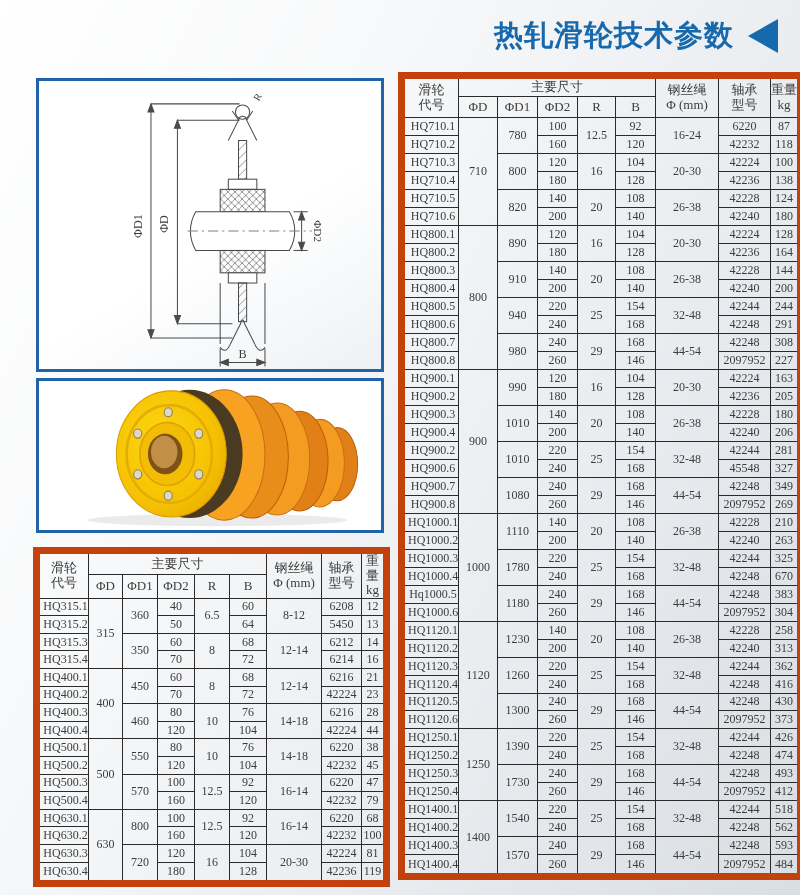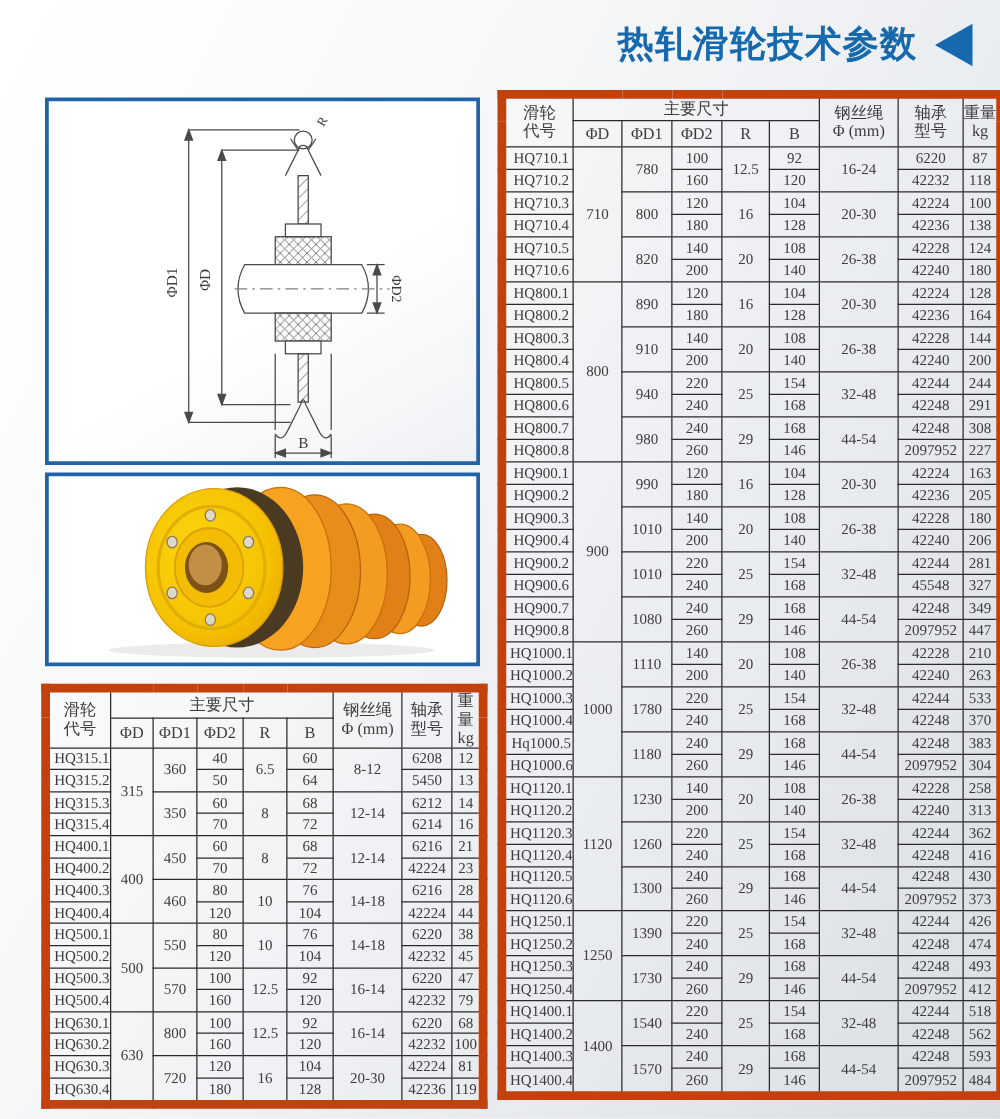--- a/index.html
+++ b/index.html
@@ -553,21 +553,21 @@
           <td>168</td>
           <td rowspan="2">44-54</td>
           <td>42248</td>
           <td>349</td>
         </tr>
         <tr>
           <td>HQ900.8</td>
           <td>260</td>
           <td>146</td>
           <td>2097952</td>
-          <td>447</td>
+          <td>269</td>
         </tr>
         <tr>
           <td>HQ1000.1</td>
           <td rowspan="6">1000</td>
           <td rowspan="2">1110</td>
           <td>140</td>
           <td rowspan="2">20</td>
           <td>108</td>
           <td rowspan="2">26-38</td>
           <td>42228</td>
@@ -581,28 +581,28 @@
           <td>263</td>
         </tr>
         <tr>
           <td>HQ1000.3</td>
           <td rowspan="2">1780</td>
           <td>220</td>
           <td rowspan="2">25</td>
           <td>154</td>
           <td rowspan="2">32-48</td>
           <td>42244</td>
-          <td>533</td>
+          <td>325</td>
         </tr>
         <tr>
           <td>HQ1000.4</td>
           <td>240</td>
           <td>168</td>
           <td>42248</td>
-          <td>370</td>
+          <td>670</td>
         </tr>
         <tr>
           <td>Hq1000.5</td>
           <td rowspan="2">1180</td>
           <td>240</td>
           <td rowspan="2">29</td>
           <td>168</td>
           <td rowspan="2">44-54</td>
           <td>42248</td>
           <td>383</td>

